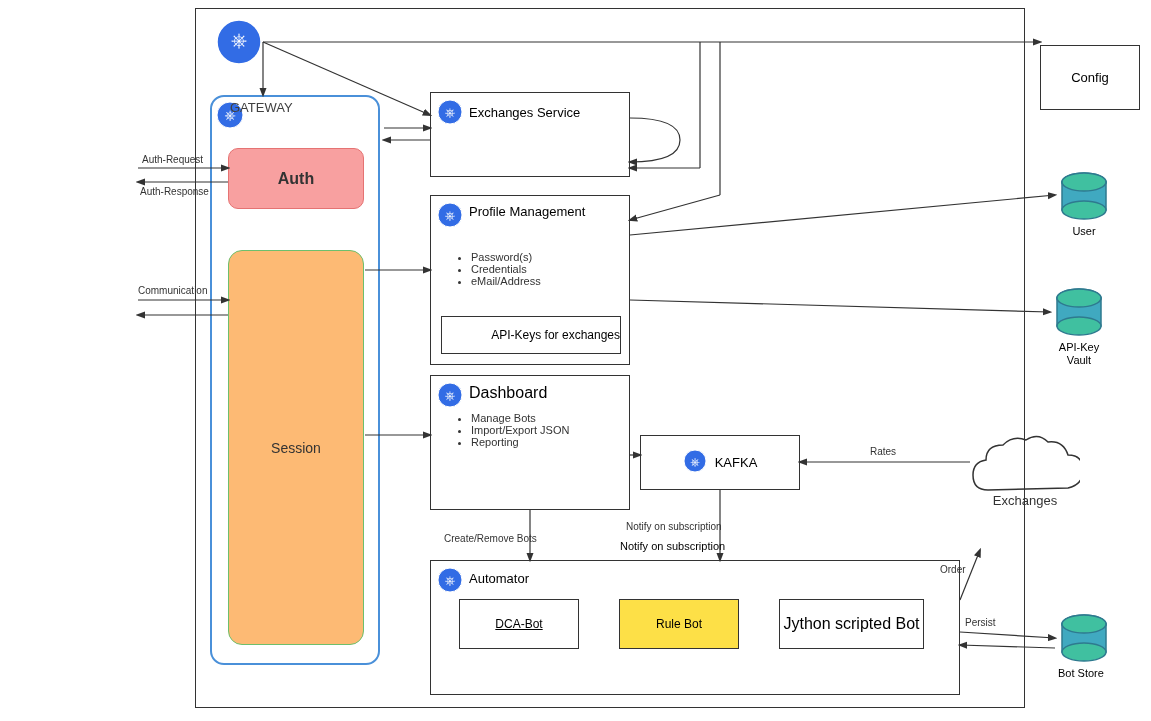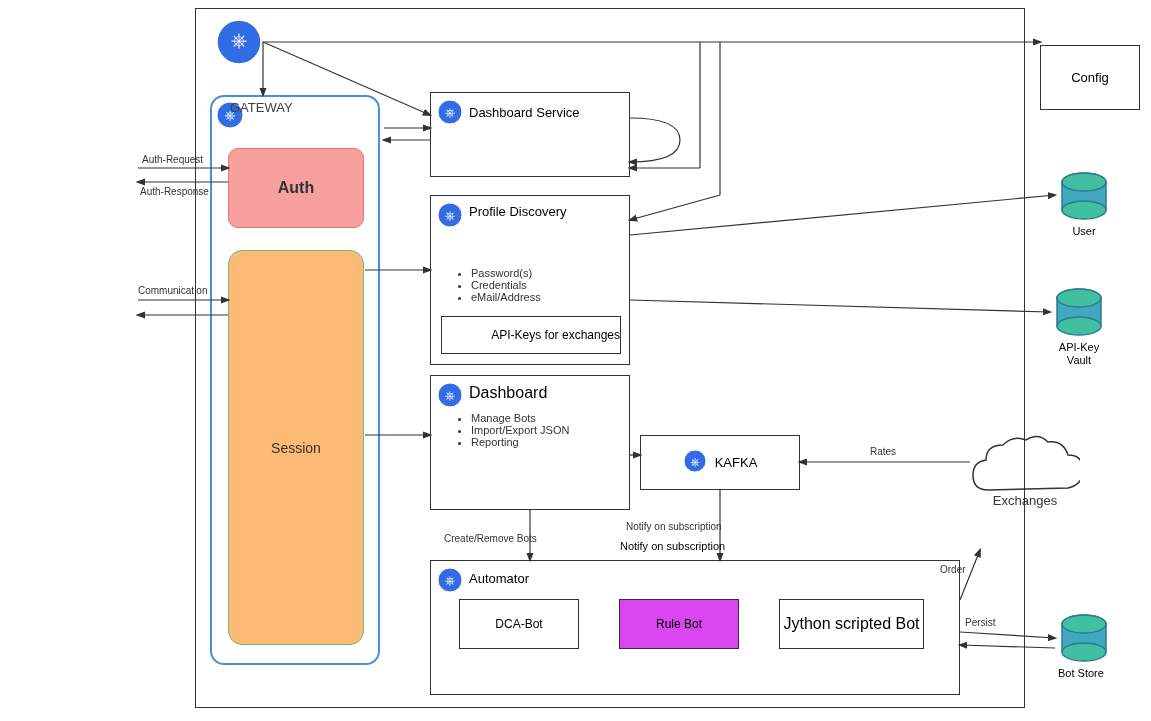--- a/index.html
+++ b/index.html
@@ -46,21 +46,21 @@
       font-size: 13px;
       font-weight: normal;
       color: #404040;
     }
     
     .auth-box {
       position: absolute;
       left: 228px;
       top: 148px;
       width: 136px;
-      height: 80px;
+      height: 61px;
       border: 1.5px solid #e57373;
       border-radius: 10px;
       background: #f8a0a0;
       display: flex;
       align-items: center;
       justify-content: center;
     }
     .auth-label {
       font-size: 16px;
       font-weight: bold;
@@ -206,32 +206,32 @@
     <span class="session-label">Session</span>
   </div>
 
   <div class="discovery-box">
     <div style="position:absolute;left:6px;top:6px;">
       <svg width="26" height="26" viewBox="0 0 26 26">
         <circle cx="13" cy="13" r="12" fill="#326CE5" stroke="white" stroke-width="1"></circle>
         <text x="13" y="18" text-anchor="middle" font-size="13" fill="white">⎈</text>
       </svg>
     </div>
-    <span style="position:absolute;left:38px;top:12px;font-size:13px;">Dashboard Service</span>
+    <span style="position:absolute;left:38px;top:12px;font-size:13px;">Exchanges Service</span>
   </div>
 
   <div class="profile-box">
     <div style="position:absolute;left:6px;top:6px;">
       <svg width="26" height="26" viewBox="0 0 26 26">
         <circle cx="13" cy="13" r="12" fill="#326CE5" stroke="white" stroke-width="1"></circle>
         <text x="13" y="18" text-anchor="middle" font-size="13" fill="white">⎈</text>
       </svg>
     </div>
-    <span style="position:absolute;left:38px;top:8px;font-size:13px;">Profile Discovery</span>
-    <ul class="bullet-list" style="position:absolute;left:20px;top:52px;margin-top:19px;">
+    <span style="position:absolute;left:38px;top:8px;font-size:13px;">Profile Management</span>
+    <ul class="bullet-list" style="position:absolute;left:20px;top:36px;margin-top:19px;">
       <li>Password(s)</li>
       <li>Credentials</li>
       <li>eMail/Address</li>
     </ul>
 
     <div style="position:absolute;left:10px;top:120px;width:180px;height:38px;border:1.5px solid #333;background:#fff;display:flex;align-items:center;justify-content:flex-end;">
       <span style="font-size:12px;">API-Keys for exchanges</span>
     </div>
   </div>
 
@@ -263,24 +263,24 @@
   <div class="automator-box">
     <div style="position:absolute;left:6px;top:6px;">
       <svg width="26" height="26" viewBox="0 0 26 26">
         <circle cx="13" cy="13" r="12" fill="#326CE5" stroke="white" stroke-width="1"></circle>
         <text x="13" y="18" text-anchor="middle" font-size="13" fill="white">⎈</text>
       </svg>
     </div>
     <span style="position:absolute;left:38px;top:10px;font-size:13px;">Automator</span>
 
     <div style="position:absolute;left:28px;top:38px;width:120px;height:50px;border:1.5px solid #333;background:#fff;display:flex;align-items:center;justify-content:center;">
-      <span style="font-size:12px;">DCA-Bot</span>
-    </div>
-
-    <div style="position:absolute;left:188px;top:38px;width:120px;height:50px;border:1.5px solid #333;background:#d946ef;display:flex;align-items:center;justify-content:center;">
+      <span style="font-size:12px;text-decoration:underline;">DCA-Bot</span>
+    </div>
+
+    <div style="position:absolute;left:188px;top:38px;width:120px;height:50px;border:1.5px solid #333;background:#fde047;display:flex;align-items:center;justify-content:center;">
       <span style="font-size:12px;">Rule Bot</span>
     </div>
 
     <div style="position:absolute;left:348px;top:38px;width:145px;height:50px;border:1.5px solid #333;background:#fff;display:flex;align-items:center;justify-content:center;">
       <span style="font-size:16px;">Jython scripted Bot</span>
     </div>
   </div>
 
   <div class="config-box">
     <span style="font-size:13px;">Config</span>

